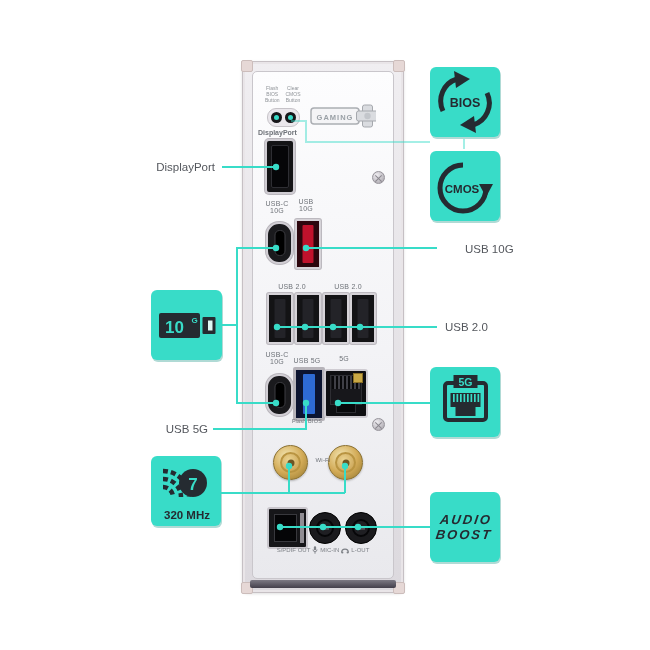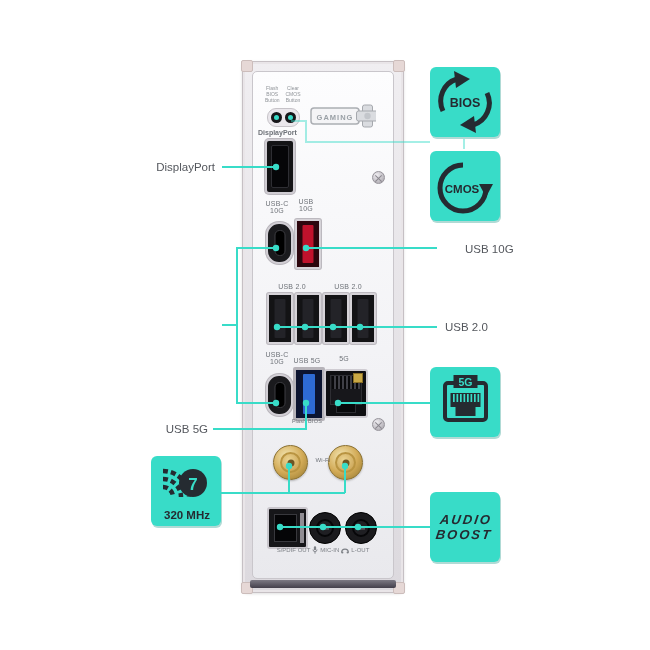--- a/index.html
+++ b/index.html
@@ -260,20 +260,29 @@
   </div>
 
   <div class="badge" style="left:430px;top:151px">
     <svg viewBox="0 0 70 70">
       <path d="M33,14 A23,23 0 1 0 56,37" style="stroke:var(--icon)" stroke-width="5" fill="none"></path>
       <polygon points="49,33 63,33 56,46" style="fill:var(--icon)"></polygon>
       <text x="32" y="42" text-anchor="middle" font-size="11.5" font-weight="bold" style="fill:var(--icon)">CMOS</text>
     </svg>
   </div>
 
+  <div class="badge" style="left:151px;top:290px;width:71px">
+    <svg viewBox="0 0 71 70">
+      <rect x="8" y="23" width="41" height="25" rx="2" style="fill:var(--icon)"></rect>
+      <text x="14" y="43" font-size="17" font-weight="bold" style="fill:var(--accent)">10</text>
+      <text x="40.5" y="33" font-size="8" font-weight="bold" style="fill:var(--accent)">G</text>
+      <rect x="51.5" y="27" width="13" height="17" rx="1" style="fill:var(--icon)"></rect>
+      <rect x="57" y="30.5" width="4.5" height="10" fill="#dff8f4"></rect>
+    </svg>
+  </div>
 
   <div class="badge" style="left:430px;top:367px">
     <svg viewBox="0 0 70 70">
       <rect x="15" y="16" width="41" height="37" rx="3" fill="none" style="stroke:var(--icon)" stroke-width="4"></rect>
       <rect x="23.5" y="8" width="24" height="13" style="fill:var(--icon)"></rect>
       <text x="35.5" y="18.5" text-anchor="middle" font-size="10.5" font-weight="bold" style="fill:var(--accent)">5G</text>
       <rect x="20.5" y="26" width="30" height="14" style="fill:var(--icon)"></rect>
       <g style="fill:var(--accent)">
         <rect x="23" y="27" width="1.7" height="8"></rect>
           <rect x="26.5" y="27" width="1.7" height="8"></rect>

